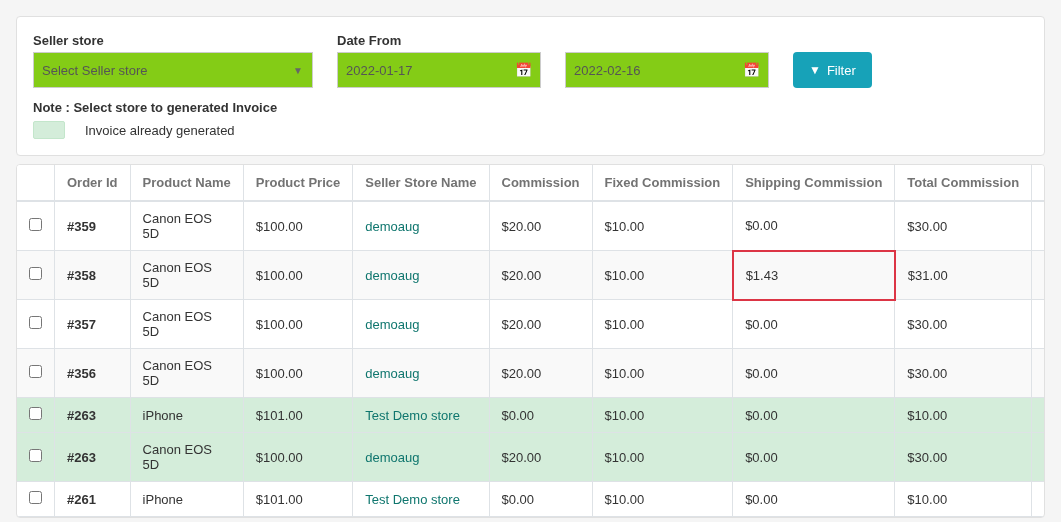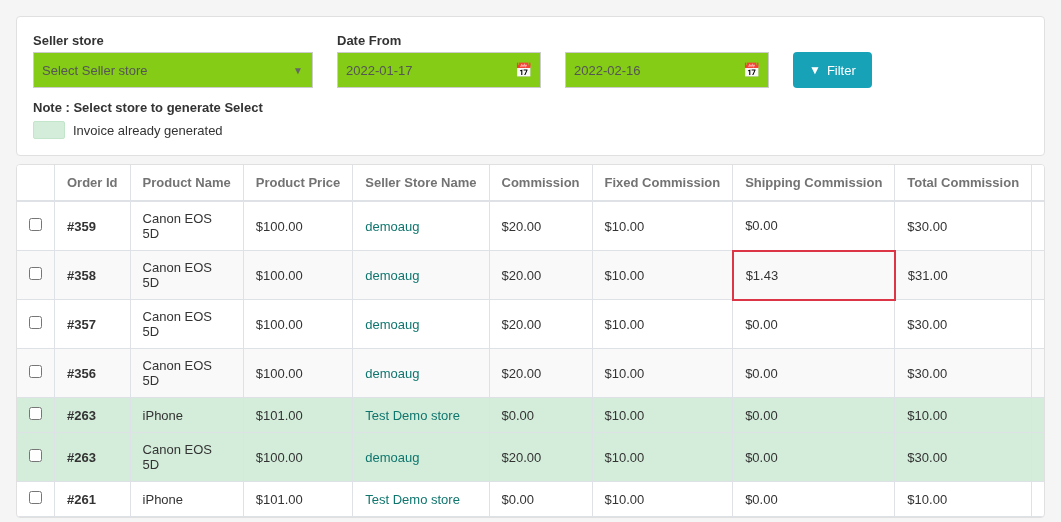--- a/index.html
+++ b/index.html
@@ -101,21 +101,21 @@
       margin-top: 12px;
     }
     .note-text {
       font-weight: bold;
       font-size: 13px;
       margin-bottom: 6px;
     }
     .legend-item {
       display: flex;
       align-items: center;
-      gap: 8px;
+      gap: 20px;
       font-size: 13px;
     }
     .legend-box {
       width: 32px;
       height: 18px;
       background: #d4edda;
       border: 1px solid #c3e6cb;
       border-radius: 2px;
     }
     .table-container {
@@ -210,21 +210,21 @@
         </div>
       </div>
 
       <button class="filter-btn">
         <span class="filter-icon">▼</span>
         <span>Filter</span>
       </button>
     </div>
 
     <div class="note-section">
-      <div class="note-text">Note : Select store to generate Select</div>
+      <div class="note-text">Note : Select store to generated Invoice</div>
       <div class="legend-item">
         <div class="legend-box"></div>
         <span>Invoice already generated</span>
       </div>
     </div>
   </div>
 
   <div class="table-container">
     <table>
       <thead>

